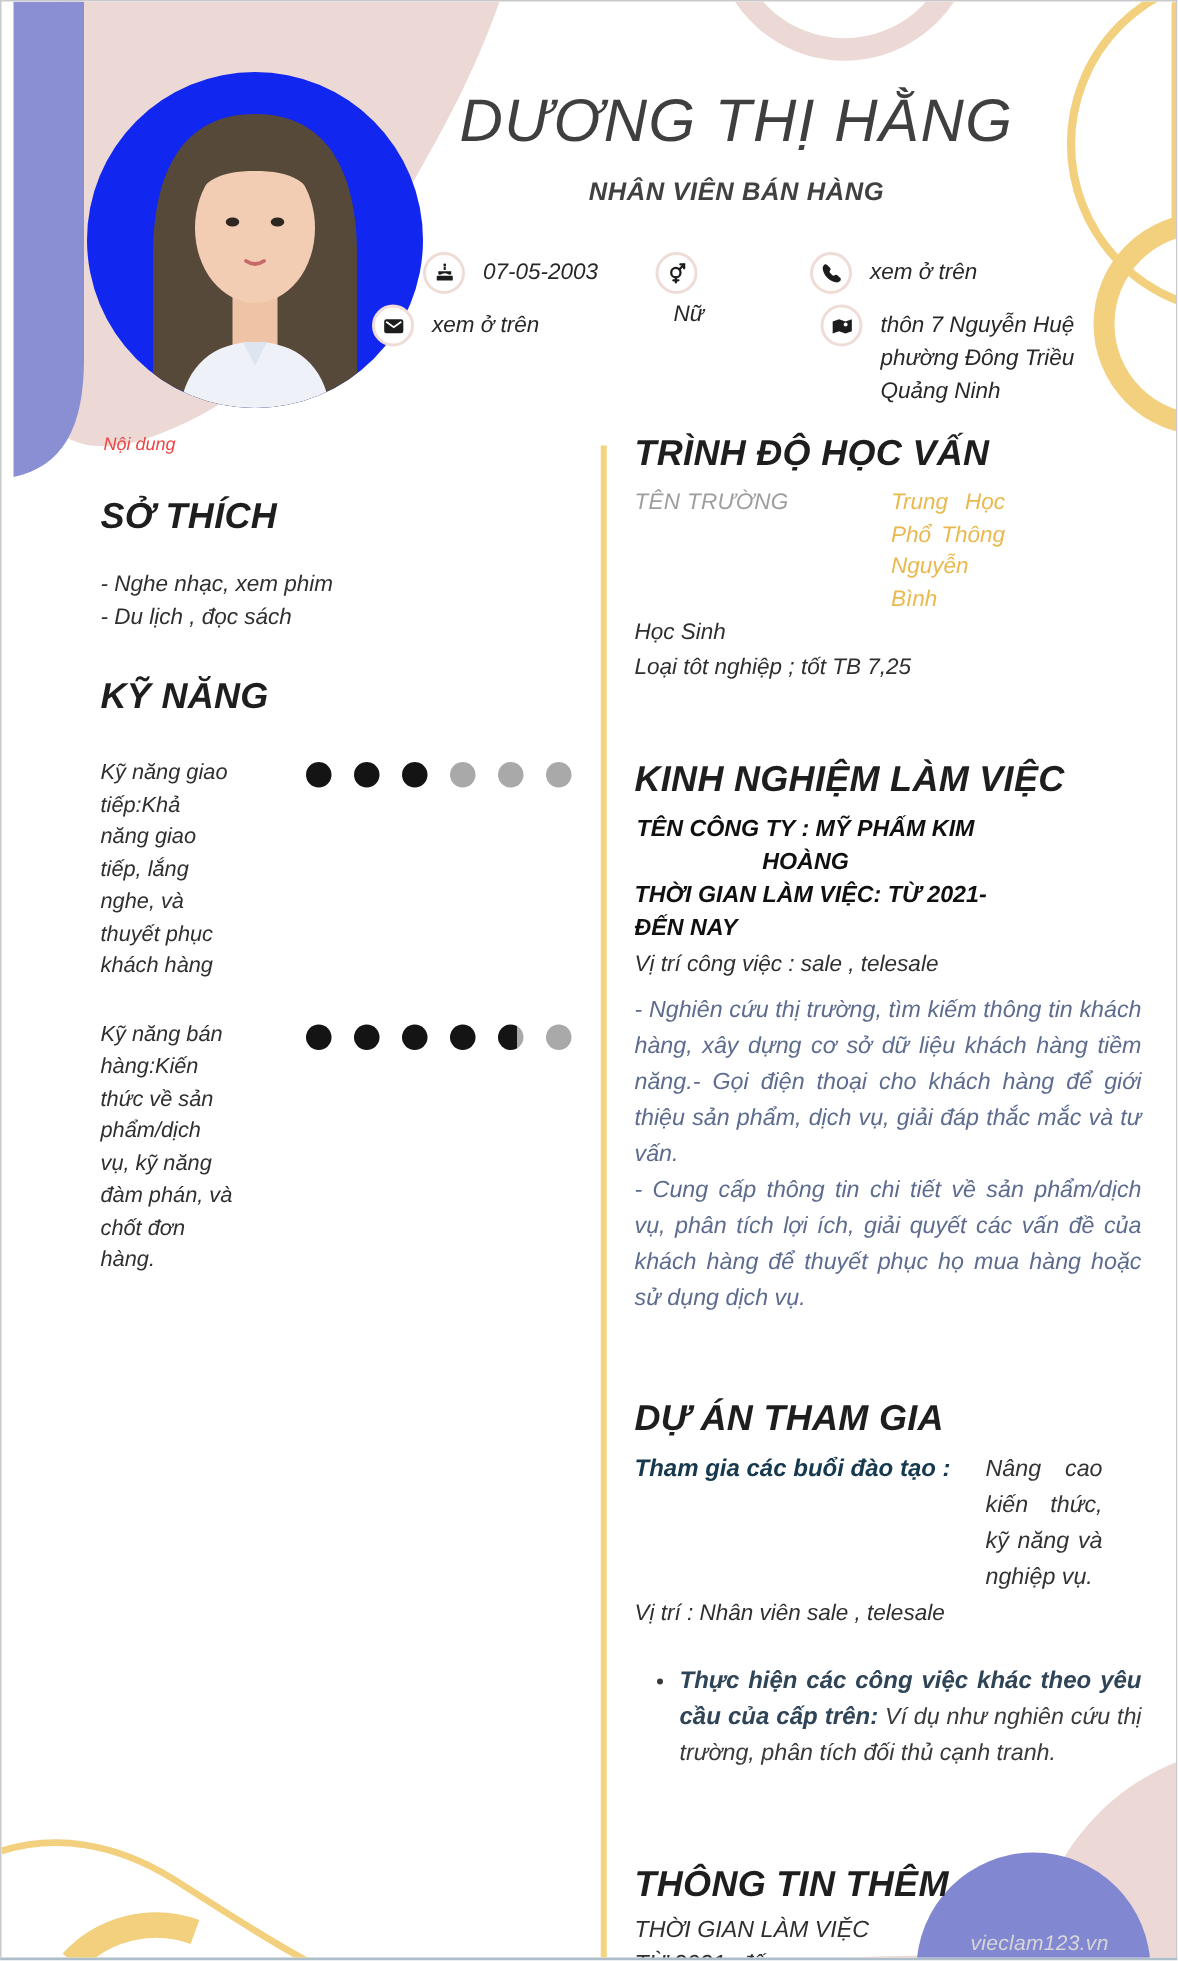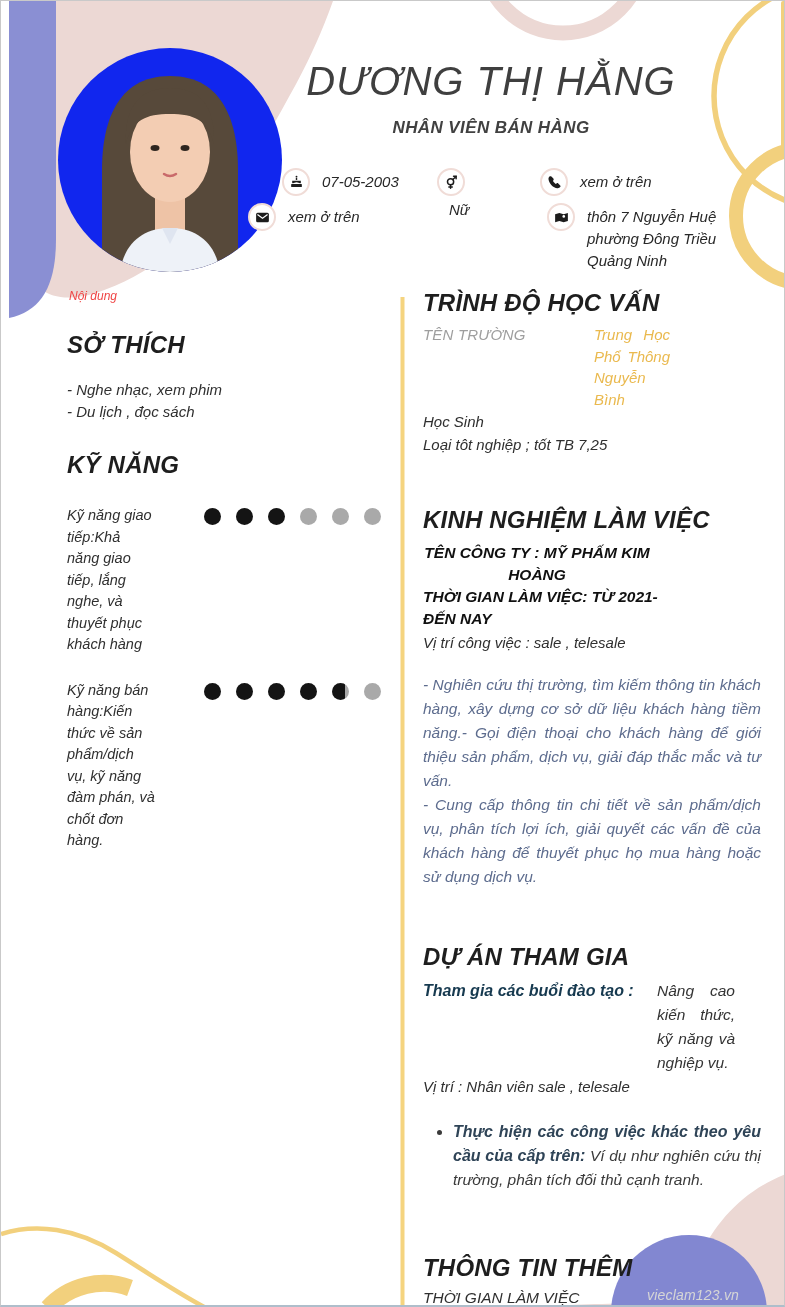--- a/index.html
+++ b/index.html
@@ -43,21 +43,21 @@
   .right-col { position:absolute; left:422px; top:288px; width:338px; z-index:2; }
   .edu-row { display:flex; margin-top:7px;gap:20px; }
   .edu-label { width:116px; font-size:15px; color:#9e9e9e; letter-spacing:0.2px; padding-top:2px; }
   .edu-school { width:76px; font-size:15px; line-height:21.5px; color:#eab94e; text-align:justify;margin-left:35px; }
   .plain { font-size:15px; line-height:23px; color:#2f2f2f; }
   .exp-title { margin-top:50px; }
   .bold-line { font-size:15.5px; line-height:22px; font-weight:700; color:#101010; }
   .w-company { max-width:228px; margin-top:8px;text-align:center; }
   .w-period  { max-width:244px; }
   .exp-pos { margin-top:1px; }
-  .slate { margin-top:19px; font-size:15.5px; line-height:24px; color:#5d6c8e; text-align:justify; }
+  .slate { margin-top:8px; font-size:15.5px; line-height:24px; color:#5d6c8e; text-align:justify; }
   .proj-title { margin-top:54px; }
   .proj-row { display:flex; margin-top:8px; }
   .proj-label { width:234px; font-size:16px; font-weight:700; color:#16394f; line-height:24px; }
   .proj-value { width:78px; font-size:15.5px; line-height:24px; color:#333; text-align:justify; }
   .proj-pos { margin-top:0px; }
   .bullet-list { margin-top:22px; padding-left:30px; }
   .bullet-list li { font-size:15.5px; line-height:24px; color:#3a3a3a; text-align:justify; }
   .bullet-bold { font-weight:700; color:#2f4457; font-size:16px; }
   .more-title { margin-top:62px; }
   .more-line { font-size:15.5px; line-height:22.5px; color:#2f2f2f; margin-top:5px; }

